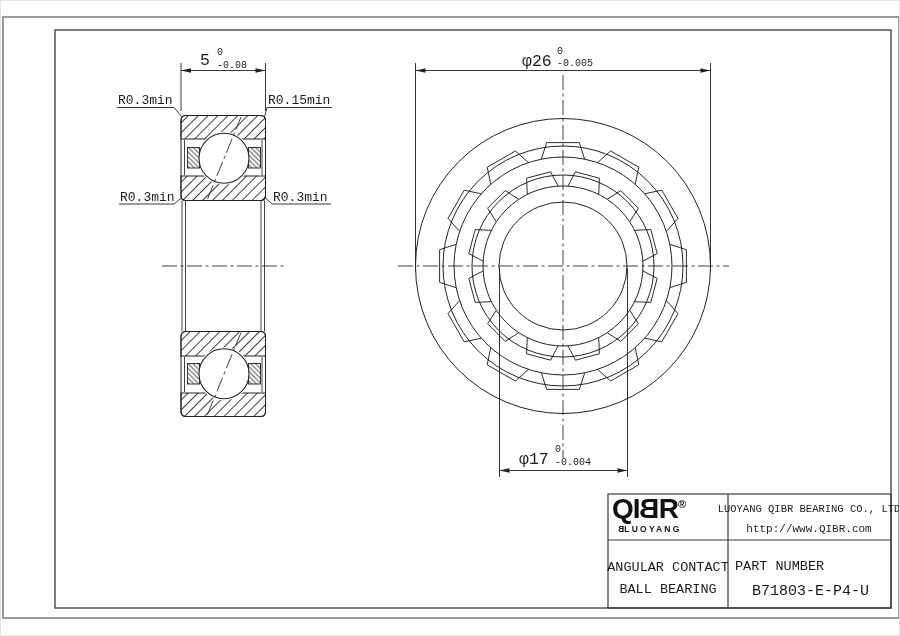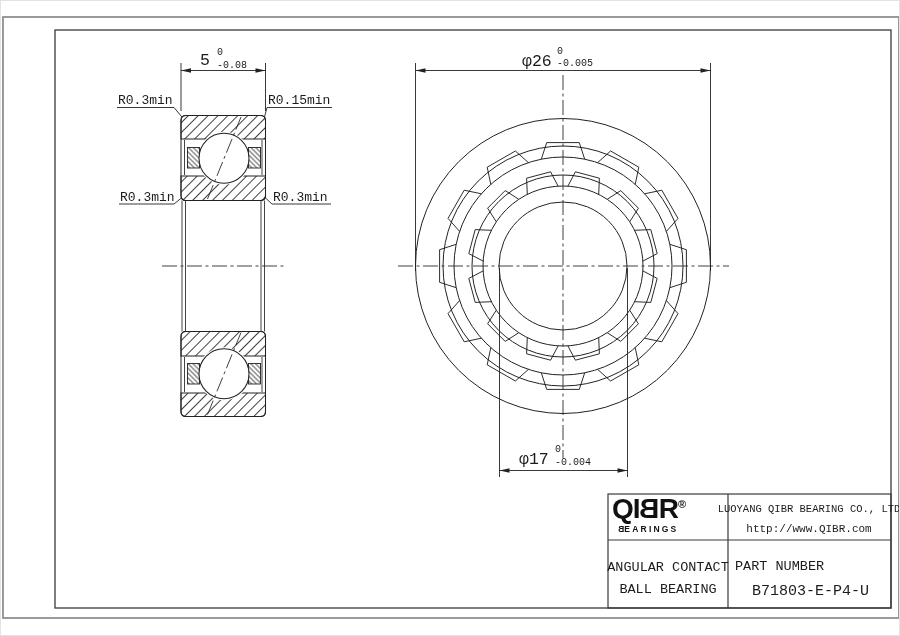--- a/index.html
+++ b/index.html
@@ -175,15 +175,15 @@
     <text class="txt t135" x="667" y="570" text-anchor="middle">ANGULAR CONTACT</text>
     <text class="txt t135" x="667" y="592" text-anchor="middle">BALL BEARING</text>
     <text class="txt t135" x="734" y="569">PART NUMBER</text>
     <text class="txt t15" x="751" y="594">B71803-E-P4-U</text>
   </g>
 </svg>
 
 
 <div class="logo">
   <div class="logo-main"><span>QI</span><span class="flip">B</span><span>R</span><span class="logo-reg">®</span></div>
-  <div class="logo-sub"><span class="flip">B</span><span>EARINGS</span></div>
+  <div class="logo-sub"><span class="flip">B</span><span>LUOYANG</span></div>
 </div>
 </div>
 
 </body></html>

